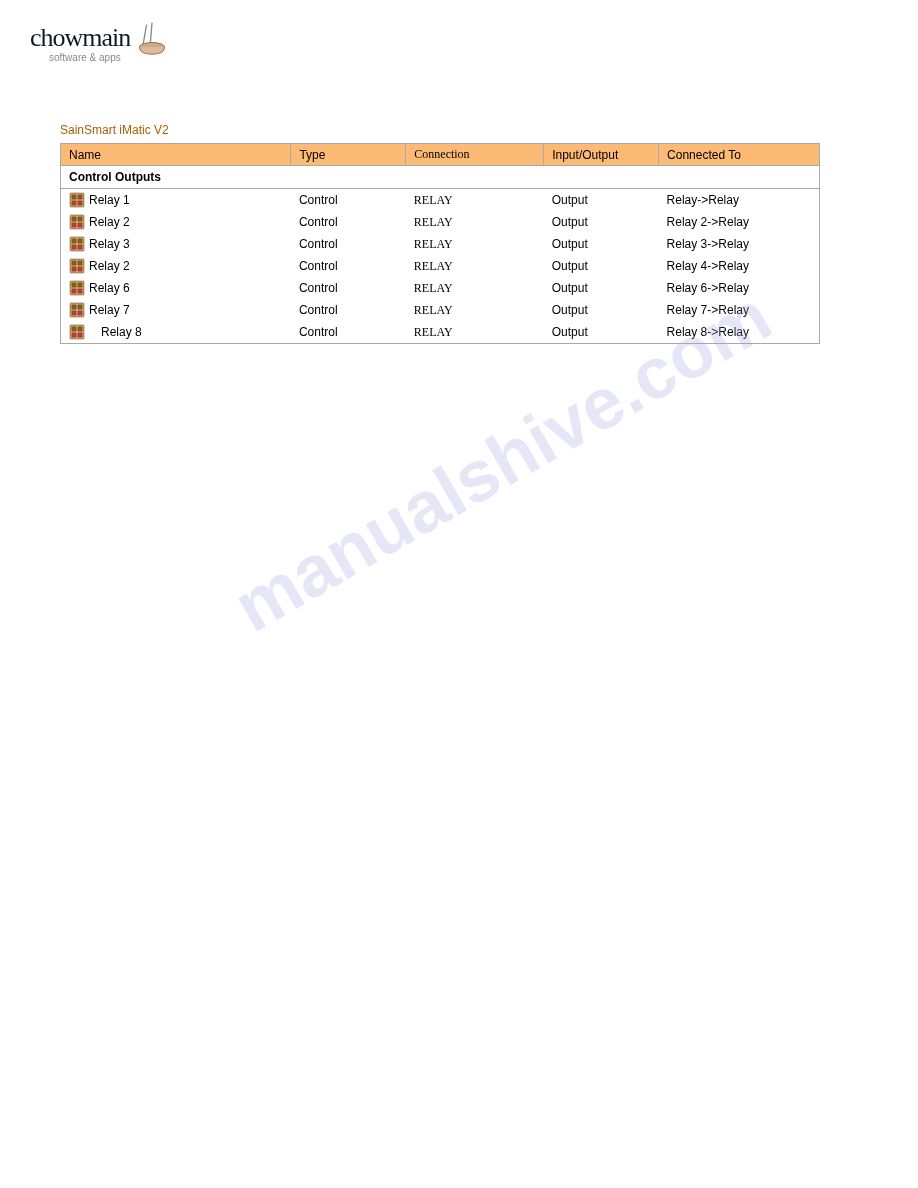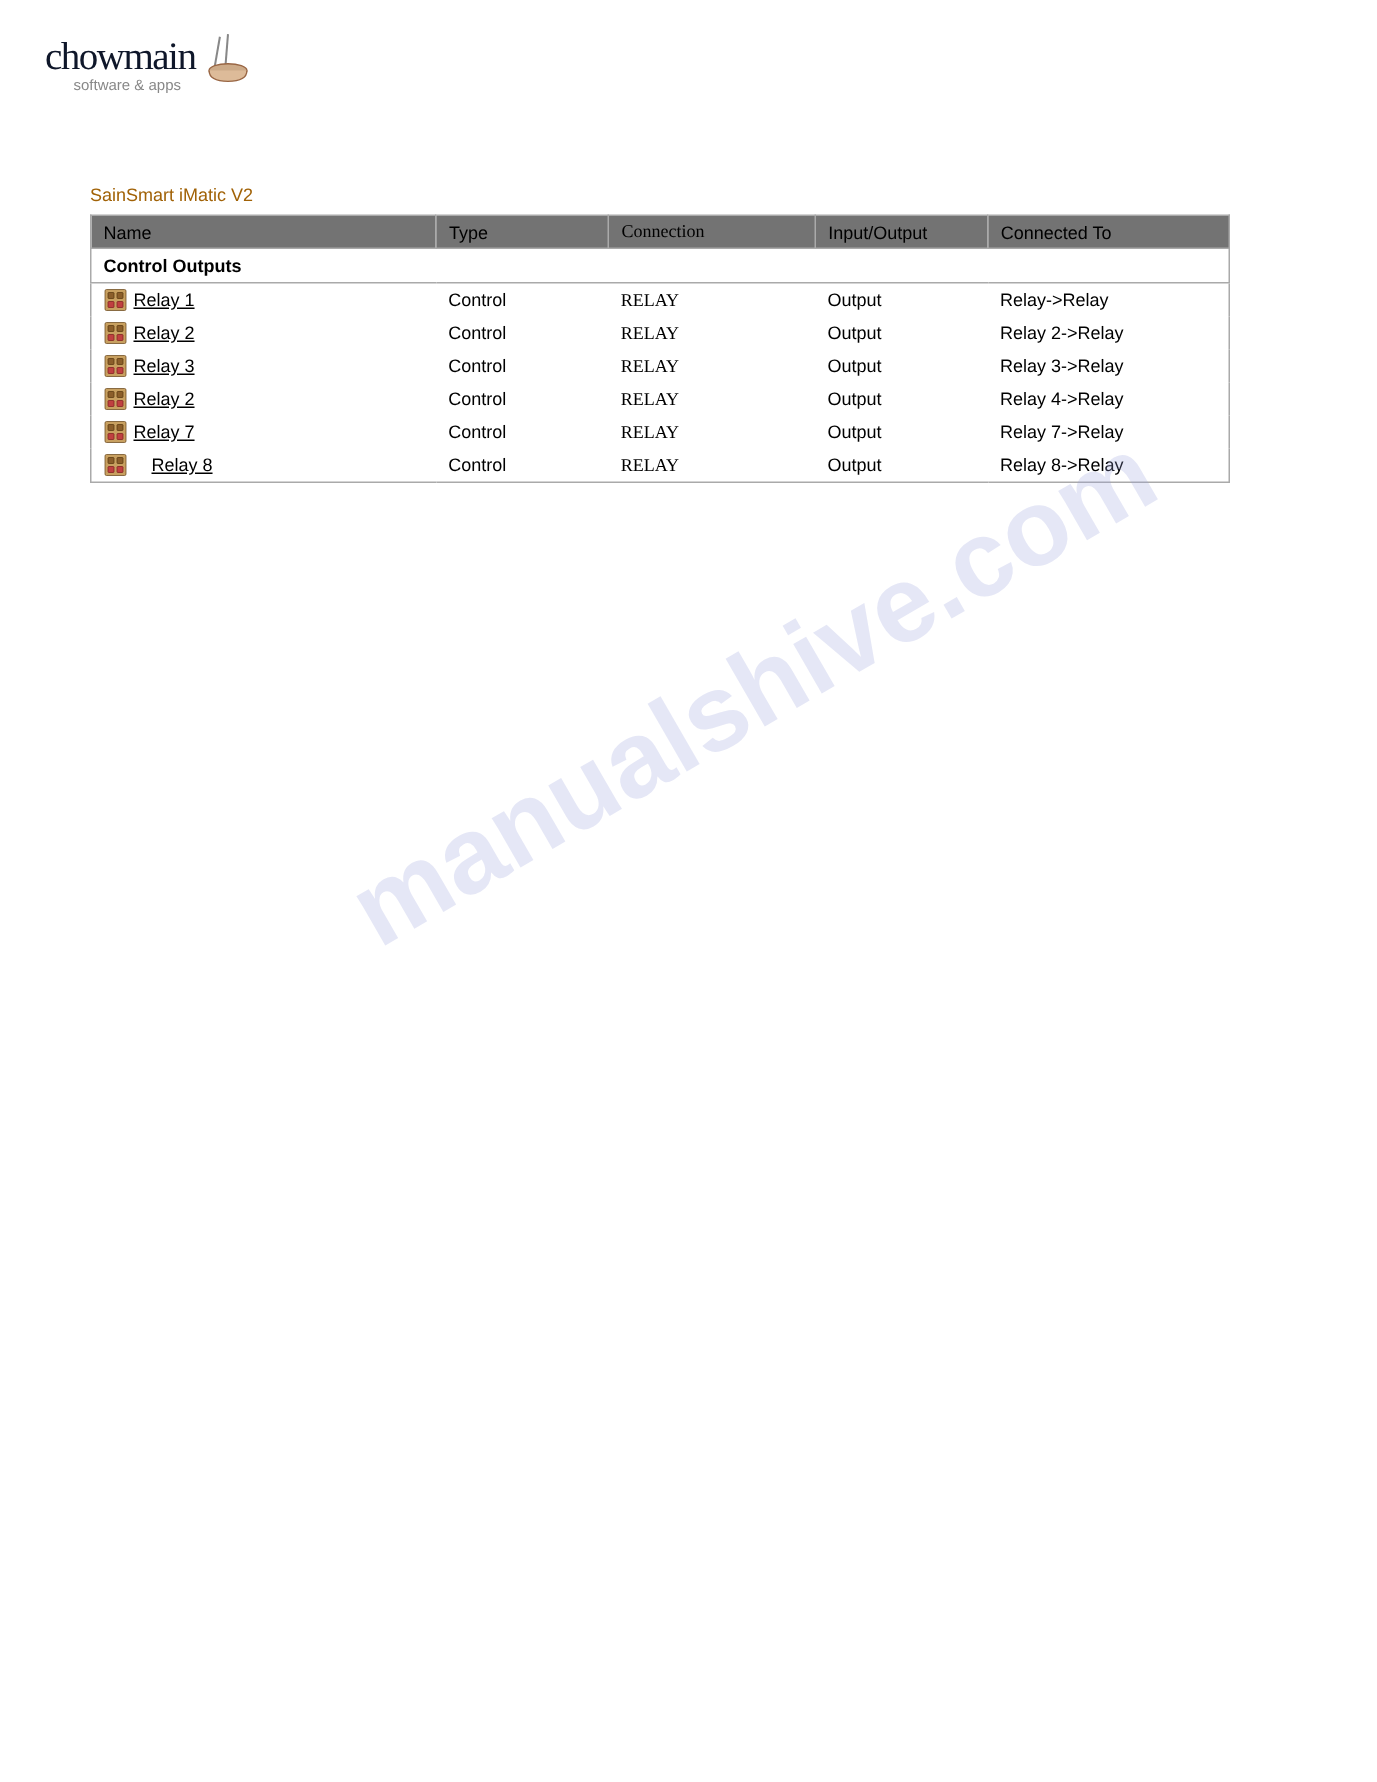--- a/index.html
+++ b/index.html
@@ -52,21 +52,21 @@
     }
 
     
     .data-table {
       width: 760px;
       border-collapse: collapse;
       border: 1px solid #aaaaaa;
     }
 
     .data-table thead tr {
-      background: #737373;
+      background: #fdba74;
     }
 
     .data-table thead th {
       border: 1px solid #aaaaaa;
       padding: 3px 8px;
       text-align: left;
       font-weight: normal;
       font-size: 12px;
       color: #000000;
     }
@@ -88,21 +88,20 @@
     }
 
     .data-table tbody tr.data-row:first-child td {
       border-top: 1px dashed #aaaaaa;
     }
 
     .data-table tbody tr.data-row td:first-child {
       display: flex;
       align-items: center;
       gap: 4px;
-      text-decoration: underline;
     }
 
     
     .col-name { width: 200px; }
     .col-type { width: 100px; }
     .col-connection { width: 120px; font-family: Liberation Serif, serif; }
     .col-io { width: 100px; }
     .col-connected { width: 140px; }
 
     
@@ -226,20 +225,36 @@
         </tr>
         <tr class="data-row">
           <td class="col-name" style="display: flex; align-items: center; gap: 4px;">
             <svg width="16" height="16" viewBox="0 0 16 16">
       <rect x="1" y="1" width="14" height="14" rx="1" fill="#c8a060" stroke="#6b4a1e" stroke-width="0.5"></rect>
       <rect x="3" y="3" width="4" height="4" rx="0.5" fill="#8b5e2a" stroke="#5a3a10" stroke-width="0.5"></rect>
       <rect x="9" y="3" width="4" height="4" rx="0.5" fill="#8b5e2a" stroke="#5a3a10" stroke-width="0.5"></rect>
       <rect x="3" y="9" width="4" height="4" rx="0.5" fill="#c04040" stroke="#802020" stroke-width="0.5"></rect>
       <rect x="9" y="9" width="4" height="4" rx="0.5" fill="#c04040" stroke="#802020" stroke-width="0.5"></rect>
     </svg>
+            <span>Relay 6</span>
+          </td>
+          <td class="col-type">Control</td>
+          <td class="col-connection">RELAY</td>
+          <td class="col-io">Output</td>
+          <td class="col-connected">Relay 6-&gt;Relay</td>
+        </tr>
+        <tr class="data-row">
+          <td class="col-name" style="display: flex; align-items: center; gap: 4px;">
+            <svg width="16" height="16" viewBox="0 0 16 16">
+      <rect x="1" y="1" width="14" height="14" rx="1" fill="#c8a060" stroke="#6b4a1e" stroke-width="0.5"></rect>
+      <rect x="3" y="3" width="4" height="4" rx="0.5" fill="#8b5e2a" stroke="#5a3a10" stroke-width="0.5"></rect>
+      <rect x="9" y="3" width="4" height="4" rx="0.5" fill="#8b5e2a" stroke="#5a3a10" stroke-width="0.5"></rect>
+      <rect x="3" y="9" width="4" height="4" rx="0.5" fill="#c04040" stroke="#802020" stroke-width="0.5"></rect>
+      <rect x="9" y="9" width="4" height="4" rx="0.5" fill="#c04040" stroke="#802020" stroke-width="0.5"></rect>
+    </svg>
             <span>Relay 7</span>
           </td>
           <td class="col-type">Control</td>
           <td class="col-connection">RELAY</td>
           <td class="col-io">Output</td>
           <td class="col-connected">Relay 7-&gt;Relay</td>
         </tr>
         <tr class="data-row">
           <td class="col-name" style="display: flex; align-items: center; gap: 16px;">
             <svg width="16" height="16" viewBox="0 0 16 16">

